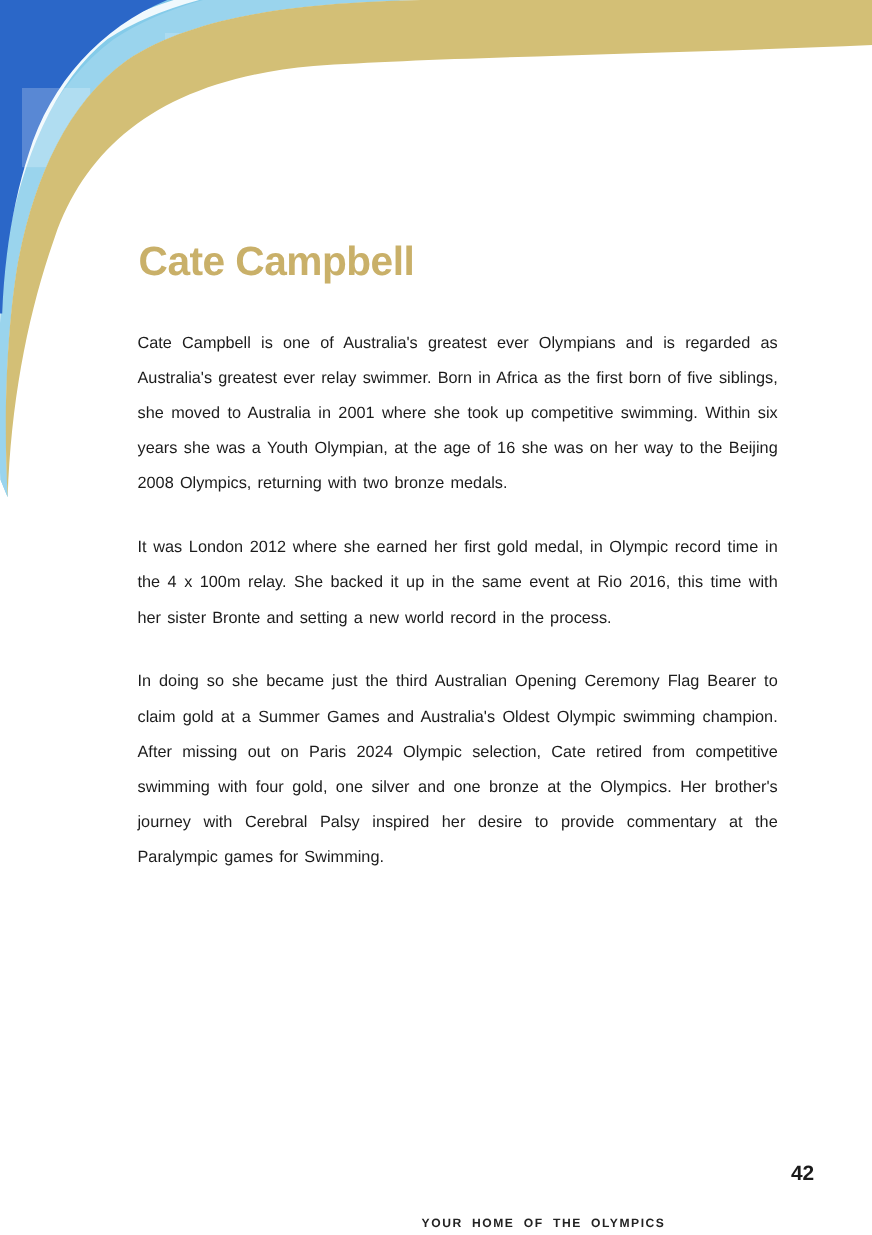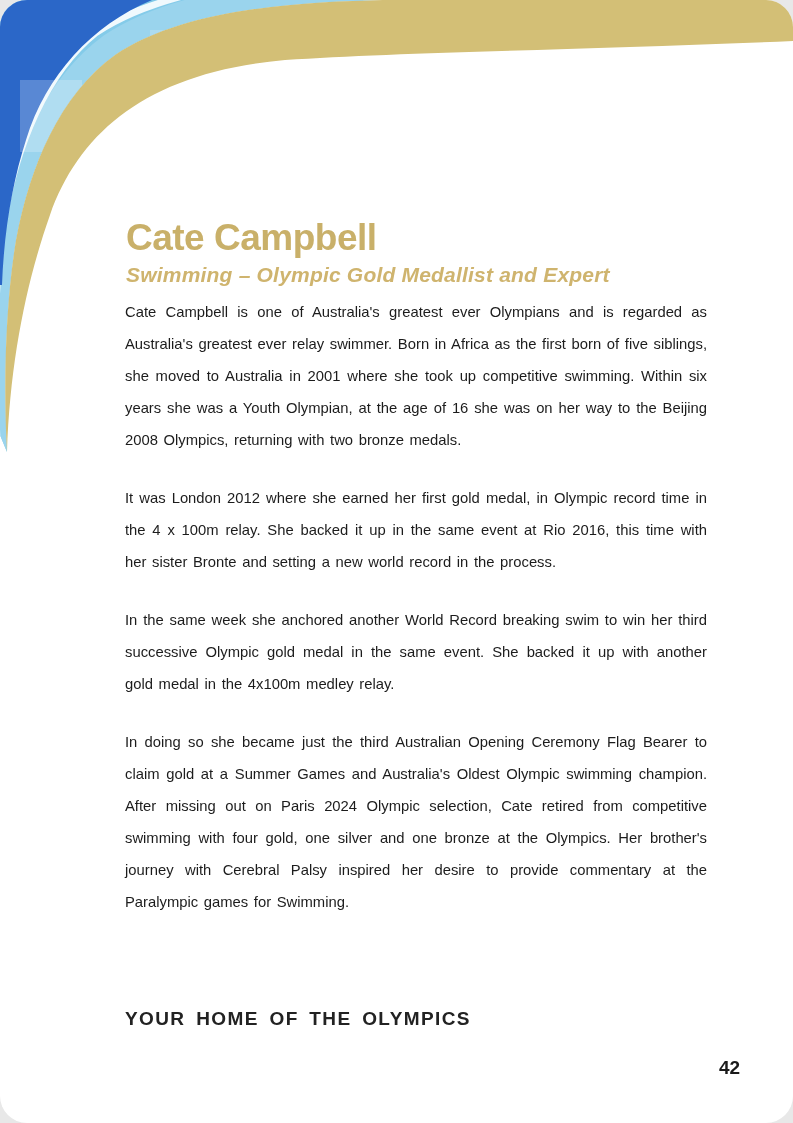--- a/index.html
+++ b/index.html
@@ -3,21 +3,20 @@
 <meta charset="utf-8">
 <style>
   html,body{margin:0;padding:0;background:#e8e8e8;}
   .page{
     position:relative;
     width:793px;height:1123px;
     margin:0 auto;
     background:#ffffff;
     overflow:hidden;
     font-family:"Liberation Sans", sans-serif;
-    border-radius:27px;
   }
   .deco{position:absolute;top:0;left:0;width:793px;height:560px;}
   .title{
     position:absolute;left:126px;top:192px;
     font-size:37px;font-weight:bold;letter-spacing:-0.5px;
     color:#c9b069;
   }
   .subtitle{
     position:absolute;left:126px;top:246px;
     font-size:21px;font-weight:bold;font-style:italic;letter-spacing:0.2px;
@@ -25,23 +24,23 @@
   }
   .article{
     position:absolute;left:125px;top:296px;width:582px;
     color:#1c1c1c;
     font-size:14.8px;line-height:32px;
     text-align:justify;
   }
   .article p{margin:0 0 26px 0;word-spacing:1.5px;}
   .logo-row{position:absolute;left:0;top:905px;width:793px;height:150px;}
   .footer-tagline{
-    position:absolute;left:125px;top:1008px;width:480px;
-    text-align:left;
-    font-size:19px;font-weight:bold;letter-spacing:1.4px;word-spacing:4px;
+    position:absolute;left:125px;top:1106px;width:480px;
+    text-align:right;
+    font-size:11px;font-weight:bold;letter-spacing:1.4px;word-spacing:4px;
     color:#222222;
   }
   .page-number{
     position:absolute;left:719px;top:1057px;width:40px;
     font-size:19px;font-weight:bold;color:#1a1a1a;
   }
 </style>
 </head>
 <body>
 
@@ -69,26 +68,24 @@
       <rect x="20" y="80" width="62" height="72" fill="#ffffff" opacity="0.22"></rect>
       <rect x="34" y="330" width="72" height="82" fill="#4e9ed0" opacity="0.45"></rect>
       <rect x="96" y="365" width="84" height="72" fill="#5a9fd4" opacity="0.35"></rect>
       <rect x="150" y="30" width="90" height="90" fill="#ffffff" opacity="0.18"></rect>
     </g>
 
     <path d="M383,0 L793,0 L793,41 C580,50 400,52 285,60 C150,72 80,130 50,215 C27,280 10,360 7,452 C3,380 6,300 16,240 C30,165 60,95 115,55 C185,8 300,2 383,0 Z" fill="#d3bf76"></path>
   </svg>
 
   <h1 class="title">Cate Campbell</h1>
-  <h2 class="subtitle">Swimming – Olympic Gold Medallist and Expert</h2>
 
   <div class="article">
     <p>Cate Campbell is one of Australia's greatest ever Olympians and is regarded as Australia's greatest ever relay swimmer. Born in Africa as the first born of five siblings, she moved to Australia in 2001 where she took up competitive swimming. Within six years she was a Youth Olympian, at the age of 16 she was on her way to the Beijing 2008 Olympics, returning with two bronze medals.</p>
     <p>It was London 2012 where she earned her first gold medal, in Olympic record time in the 4 x 100m relay. She backed it up in the same event at Rio 2016, this time with her sister Bronte and setting a new world record in the process.</p>
-    <p>In the same week she anchored another World Record breaking swim to win her third successive Olympic gold medal in the same event. She backed it up with another gold medal in the 4x100m medley relay.</p>
     <p>In doing so she became just the third Australian Opening Ceremony Flag Bearer to claim gold at a Summer Games and Australia's Oldest Olympic swimming champion. After missing out on Paris 2024 Olympic selection, Cate retired from competitive swimming with four gold, one silver and one bronze at the Olympics. Her brother's journey with Cerebral Palsy inspired her desire to provide commentary at the Paralympic games for Swimming.</p>
   </div>
 
   <div class="logo-row">
 
     
 
     
 
     

